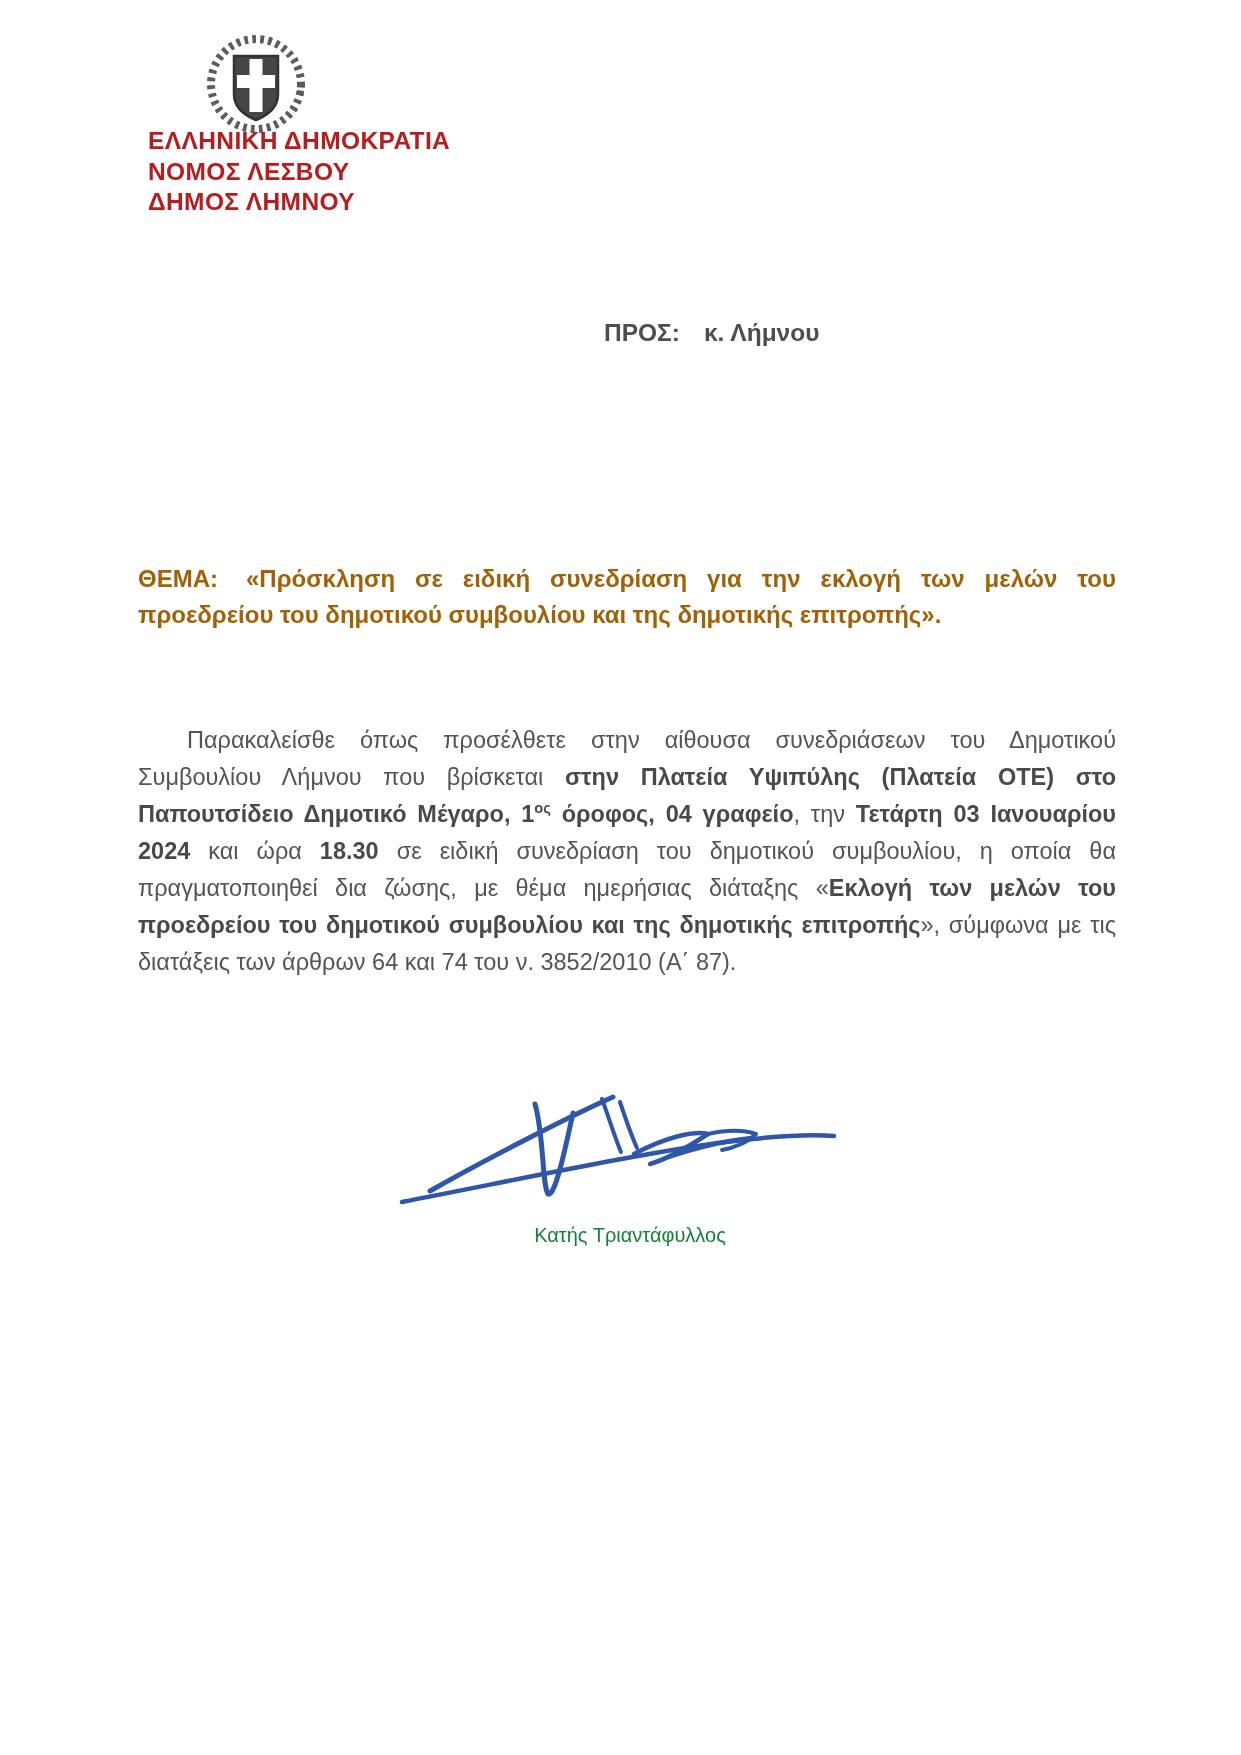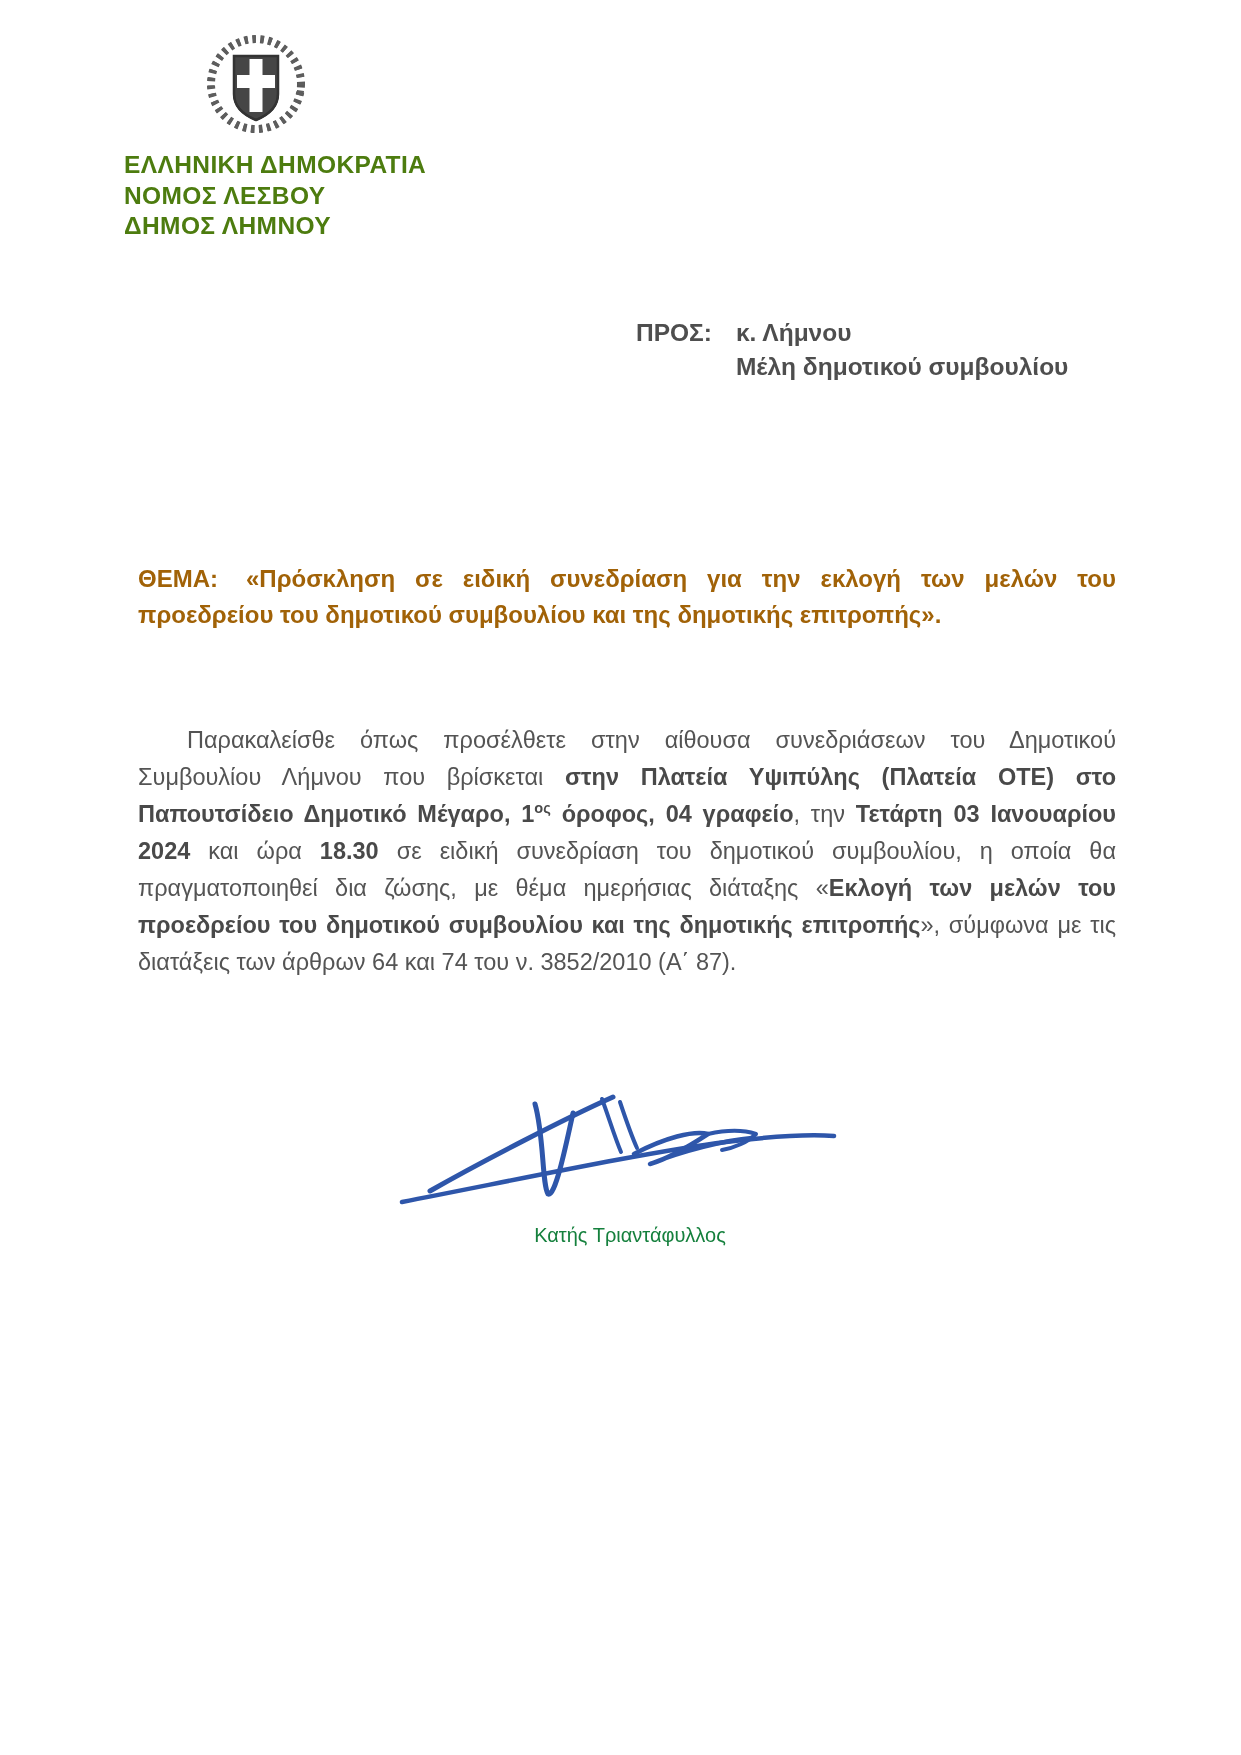--- a/index.html
+++ b/index.html
@@ -11,38 +11,38 @@
     font-family:"Liberation Sans", sans-serif;
     color:#4f4f4f;
     overflow:hidden;
   }
 
   
   .emblem { position:absolute; left:196px; top:30px; width:120px; height:112px; }
 
   
   .org-block {
-    position:absolute; left:124px; top:126px;
+    position:absolute; left:148px; top:126px;
     font-weight:bold; font-size:24.5px; line-height:30.5px;
-    letter-spacing:0.4px; color:#4d7c0f; white-space:nowrap;margin-top:24px;
+    letter-spacing:0.4px; color:#b91c1c; white-space:nowrap;
   }
 
   
   .meta-block {
     position:absolute; left:738px; top:152px;
     font-weight:bold; font-size:24px; line-height:30.5px; color:#4e4e4e;
   }
   .meta-row { display:flex; white-space:nowrap; }
   .meta-row .sp-lg { display:inline-block; width:26px; }
   .meta-row .sp-sm { display:inline-block; width:14px; }
 
   
   .recipient {
     position:absolute; left:604px; top:316px;
-    display:flex; font-weight:bold; font-size:24.5px; line-height:34px; color:#4e4e4e;margin-left:32px;
+    display:flex; font-weight:bold; font-size:24.5px; line-height:34px; color:#4e4e4e;
   }
   .recipient .rec-label { margin-right:24px; }
   .recipient .rec-lines div { white-space:nowrap; }
 
   
   .subject {
     position:absolute; left:138px; top:537px; width:978px;
     font-weight:bold; font-size:24px; line-height:36px;
     text-align:justify; color:#a16207;
   }
@@ -86,21 +86,20 @@
     <div>ΕΛΛΗΝΙΚΗ ΔΗΜΟΚΡΑΤΙΑ</div>
     <div>ΝΟΜΟΣ ΛΕΣΒΟΥ</div>
     <div>ΔΗΜΟΣ ΛΗΜΝΟΥ</div>
   </div>
 
 
   <div class="recipient">
     <div class="rec-label">ΠΡΟΣ:</div>
     <div class="rec-lines">
       <div>κ. Λήμνου</div>
-      <div>Μέλη δημοτικού συμβουλίου</div>
     </div>
   </div>
 
   <p class="subject"><span class="subj-label">ΘΕΜΑ:</span> <span>«Πρόσκληση σε ειδική συνεδρίαση για την εκλογή των μελών του προεδρείου του δημοτικού συμβουλίου και της δημοτικής επιτροπής».</span></p>
 
   <p class="body-par"><span>Παρακαλείσθε όπως προσέλθετε στην αίθουσα συνεδριάσεων του Δημοτικού Συμβουλίου Λήμνου που βρίσκεται </span><span class="b">στην Πλατεία Υψιπύλης (Πλατεία ΟΤΕ) στο Παπουτσίδειο Δημοτικό Μέγαρο, 1</span><sup class="b">ος</sup><span class="b"> όροφος, 04 γραφείο</span><span>, την </span><span class="b">Τετάρτη 03 Ιανουαρίου 2024</span><span> και ώρα </span><span class="b">18.30</span><span> σε ειδική συνεδρίαση του δημοτικού συμβουλίου, η οποία θα πραγματοποιηθεί δια ζώσης, με θέμα ημερήσιας διάταξης «</span><span class="b">Εκλογή των μελών του προεδρείου του δημοτικού συμβουλίου και της δημοτικής επιτροπής</span><span>», σύμφωνα με τις διατάξεις των άρθρων 64 και 74 του ν. 3852/2010 (Α΄ 87).</span></p>
 
 
   <svg class="signature-svg" viewBox="0 0 448 140" aria-hidden="true">
     <g fill="none" stroke="#2e56aa" stroke-linecap="round" stroke-linejoin="round">

